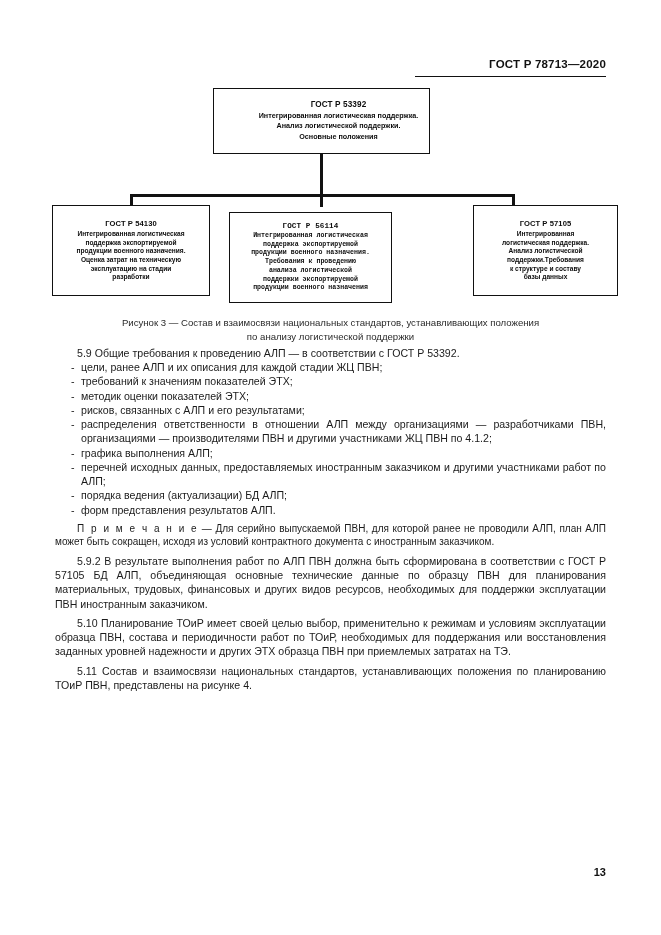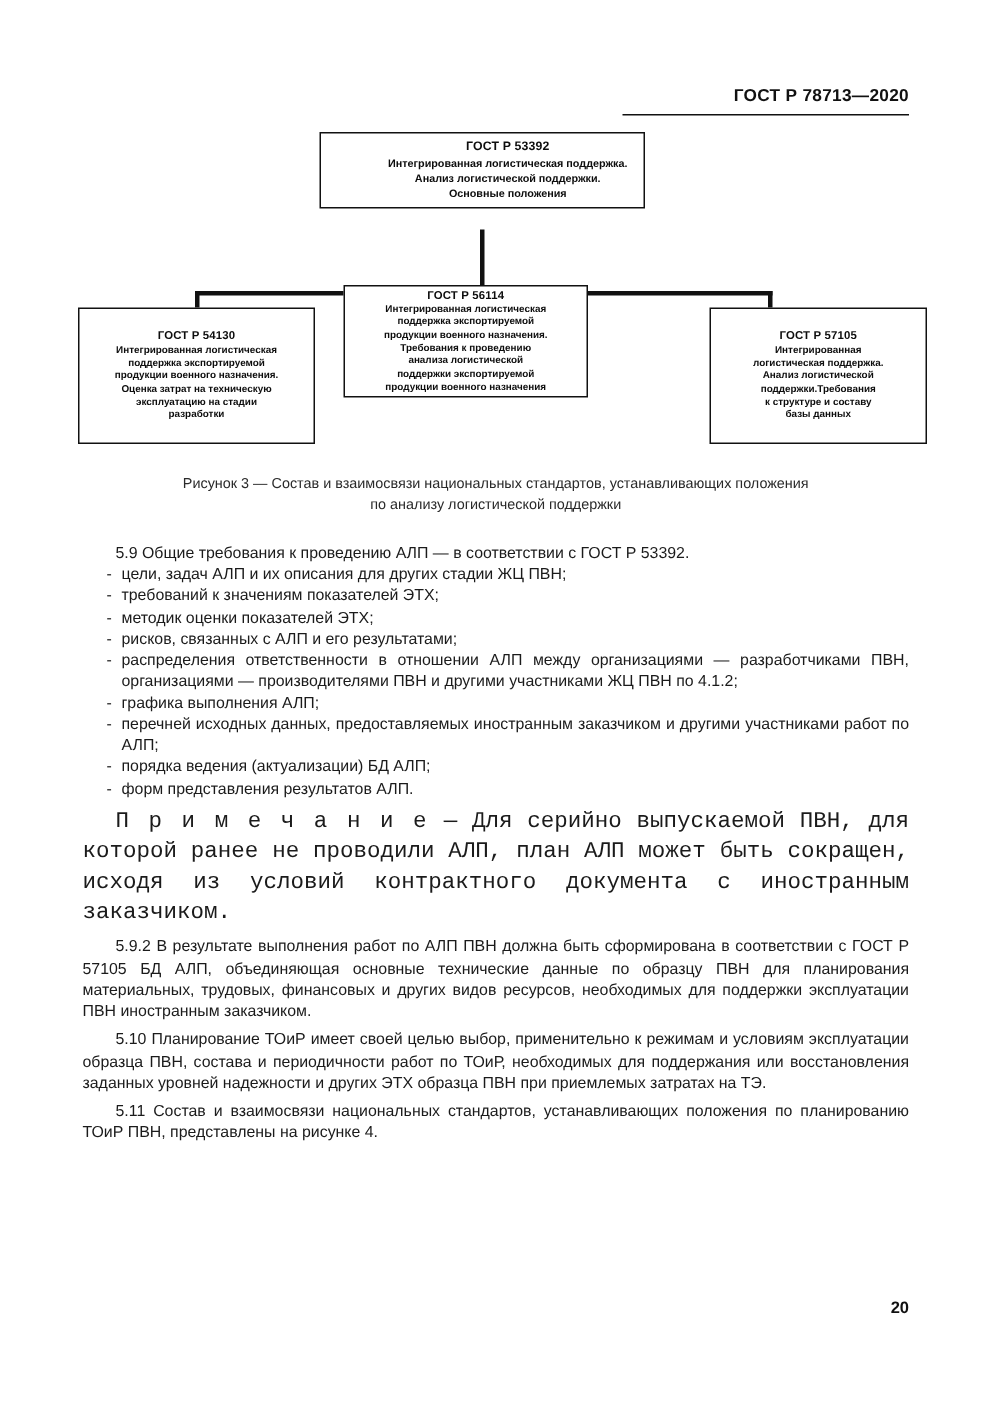--- a/index.html
+++ b/index.html
@@ -78,37 +78,38 @@
   .node .desc {
     font-size: 6.6px;
     line-height: 1.32;
     font-weight: bold;
   }
 
   #node-root {
     left: 165px;
     top: 0px;
     width: 217px;
-    height: 51px;
+    height: 66px;
     padding-left: 38px;
   }
   #node-root .code { font-size: 8.2px; }
   #node-root .desc { font-size: 7.2px; line-height: 1.4; }
 
   #node-54130 {
     left: 4px;
     top: 117px;
     width: 158px;
     height: 91px;
   }
   #node-56114 {
     left: 181px;
-    top: 102px;
+    top: 124px;
     width: 163px;
-    height: 75px;
+    height: 91px;
+    font-family: Liberation Mono, monospace;
   }
   #node-57105 {
     left: 385px;
     top: 117px;
     width: 145px;
     height: 91px;
     margin-left: 40px;
   }
 
   
@@ -134,21 +135,21 @@
     text-align: center;
     font-size: 9.6px;
     line-height: 1.45;
     color: #2a2a2a;
   }
 
   
   .body-text {
     position: absolute;
     left: 55px;
-    top: 362px;
+    top: 346px;
     width: 551px;
     font-size: 10.6px;
     line-height: 1.345;
     color: #1b1b1b;
   }
   .body-text p {
     margin: 0 0 0 0;
     text-align: justify;
     text-indent: 22px;
     hyphens: none;
@@ -162,23 +163,22 @@
     position: relative;
   }
   .body-text p.bullet::before {
     content: "-";
     position: absolute;
     left: 16px;
     top: 0;
   }
   .body-text p.note {
     text-indent: 22px;
-    font-size: 15px;
+    font-size: 10px;
     line-height: 1.36;
-    font-family: Liberation Mono, monospace;
   }
   .note-label {
     letter-spacing: 1.6px;
   }
 
   
   .page-number {
     position: absolute;
     left: 55px;
     top: 866px;
@@ -227,31 +227,31 @@
   </div>
 
   <div class="fig-caption">
     <div>Рисунок 3 — Состав и взаимосвязи национальных стандартов, устанавливающих положения</div>
     <div>по анализу логистической поддержки</div>
   </div>
 
   <div class="body-text">
     <p>5.9 Общие требования к проведению АЛП — в соответствии с ГОСТ Р 53392.</p>
 
-    <p class="bullet">цели, задач АЛП и их описания для других стадии ЖЦ ПВН;</p>
+    <p class="bullet">цели, ранее АЛП и их описания для каждой стадии ЖЦ ПВН;</p>
     <p class="bullet">требований к значениям показателей ЭТХ;</p>
     <p class="bullet">методик оценки показателей ЭТХ;</p>
     <p class="bullet">рисков, связанных с АЛП и его результатами;</p>
     <p class="bullet">распределения ответственности в отношении АЛП между организациями — разработчиками ПВН, организациями — производителями ПВН и другими участниками ЖЦ ПВН по 4.1.2;</p>
     <p class="bullet">графика выполнения АЛП;</p>
     <p class="bullet">перечней исходных данных, предоставляемых иностранным заказчиком и другими участниками работ по АЛП;</p>
     <p class="bullet">порядка ведения (актуализации) БД АЛП;</p>
     <p class="bullet">форм представления результатов АЛП.</p>
 
     <p class="note gap"><span class="note-label">П р и м е ч а н и е</span><span>  — Для серийно выпускаемой ПВН, для которой ранее не проводили АЛП, план АЛП может быть сокращен, исходя из условий контрактного документа с иностранным заказчиком.</span></p>
 
     <p class="gap">5.9.2 В результате выполнения работ по АЛП ПВН должна быть сформирована в соответствии с ГОСТ Р 57105 БД АЛП, объединяющая основные технические данные по образцу ПВН для планирования материальных, трудовых, финансовых и других видов ресурсов, необходимых для поддержки эксплуатации ПВН иностранным заказчиком.</p>
     <p class="gap">5.10 Планирование ТОиР имеет своей целью выбор, применительно к режимам и условиям эксплуатации образца ПВН, состава и периодичности работ по ТОиР, необходимых для поддержания или восстановления заданных уровней надежности и других ЭТХ образца ПВН при приемлемых затратах на ТЭ.</p>
     <p class="gap">5.11 Состав и взаимосвязи национальных стандартов, устанавливающих положения по планированию ТОиР ПВН, представлены на рисунке 4.</p>
   </div>
 
-  <div class="page-number">20</div>
+  <div class="page-number">13</div>
 </div>
 
 </body></html>

